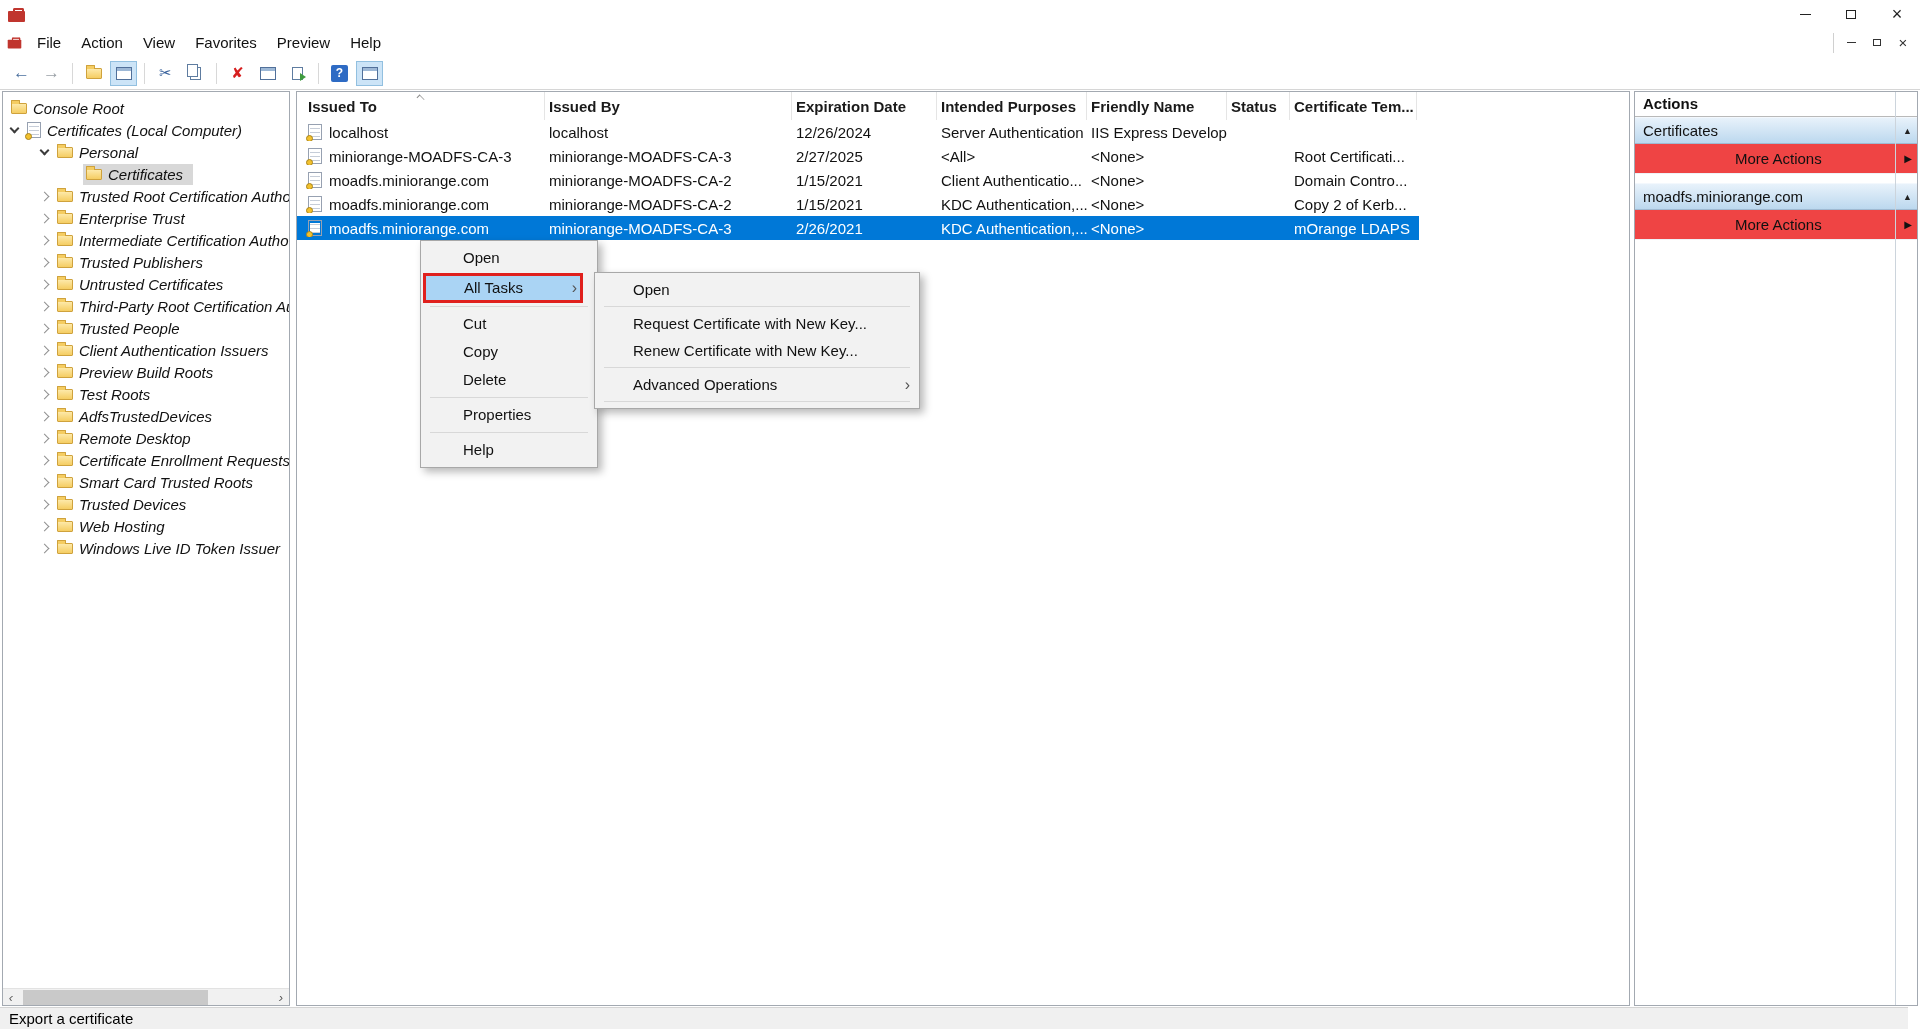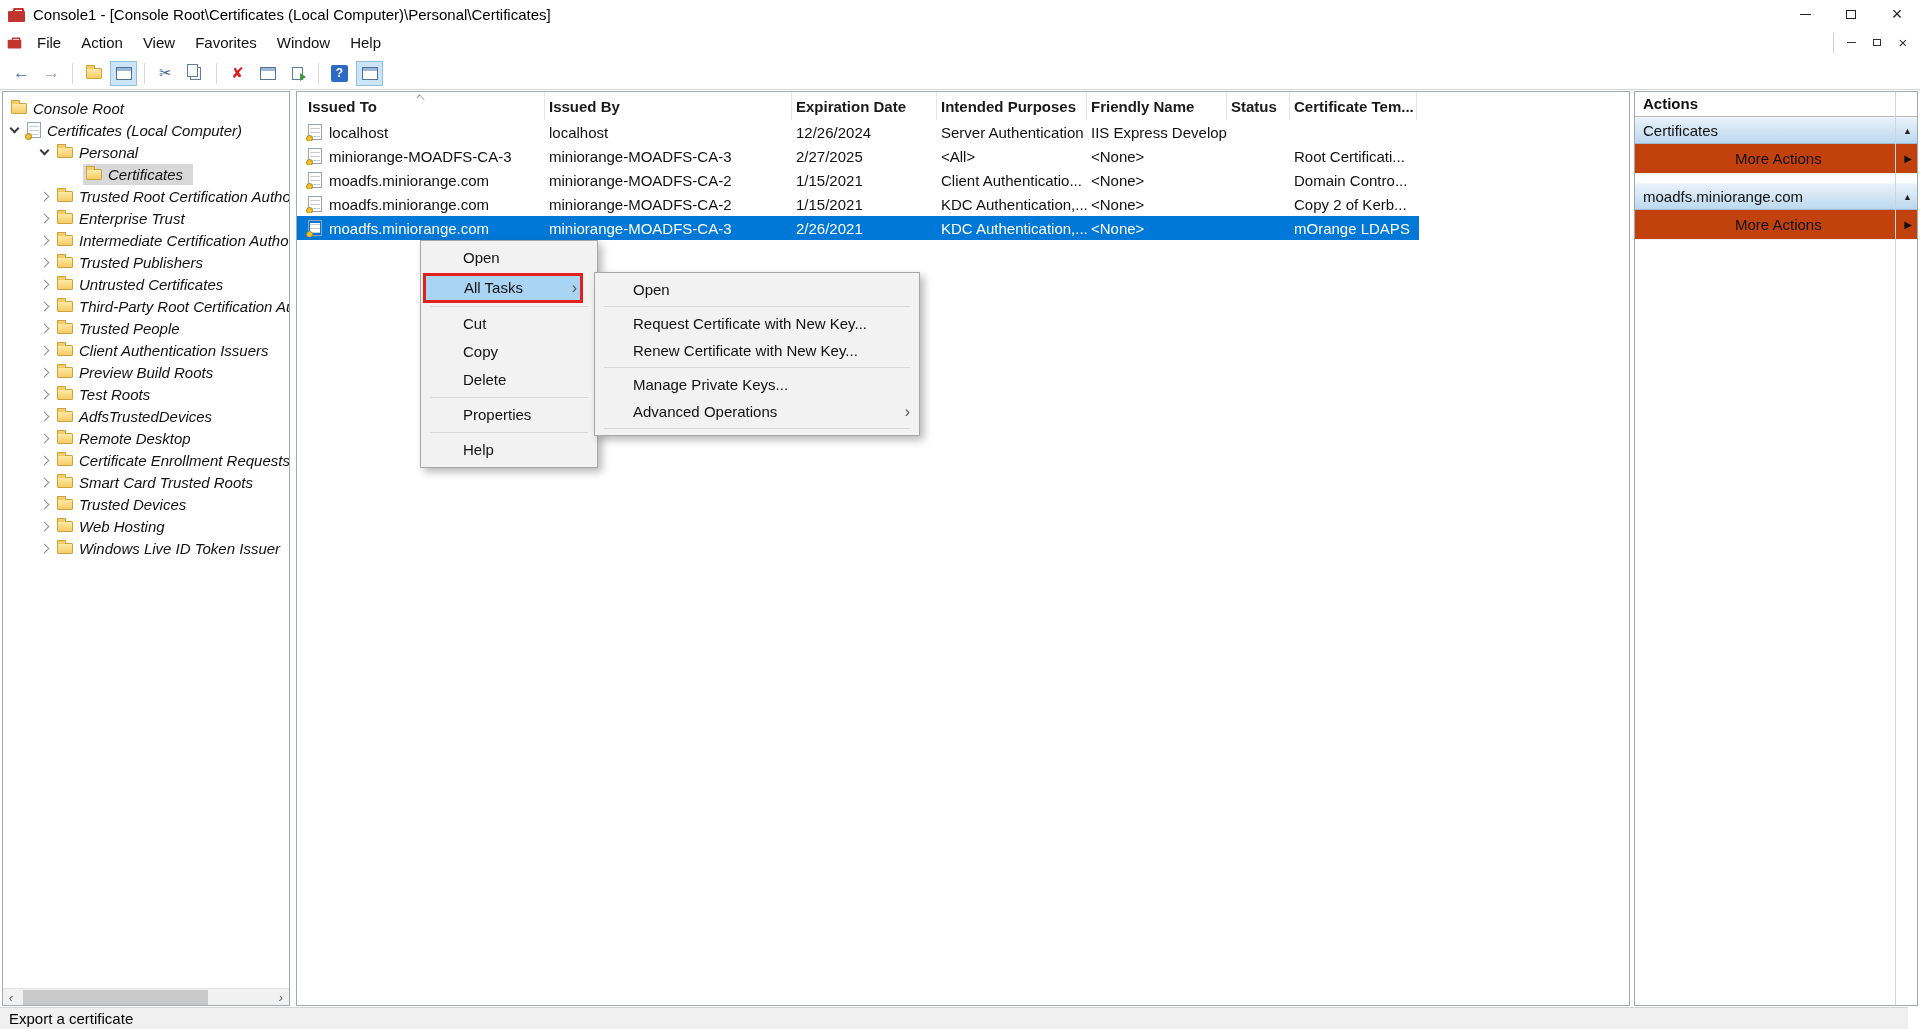--- a/index.html
+++ b/index.html
@@ -77,21 +77,21 @@
   .c0 { width:248px; padding-left:11px; } .c1 { width:247px; } .c2 { width:145px; } .c3 { width:150px; }
   .c4 { width:140px; } .c5 { width:63px; } .c6 { width:127px; }
   .sortcaret { position:absolute; top:3px; left:50%; margin-left:-4px; width:7px; height:7px; border-left:1px solid #8a8a8a; border-top:1px solid #8a8a8a; transform:rotate(45deg) scale(1,.6); }
   .lrow { display:flex; height:24px; align-items:center; width:1122px; }
   .lrow .c0 { display:flex; align-items:center; gap:7px; }
   .lrow.sel { background:#0078d7; color:#fff; }
 
   
   .ap-title { height:25px; line-height:24px; padding-left:8px; font-weight:bold; border-bottom:1px solid #b9b9b9; }
   .ap-section { height:27px; line-height:26px; padding-left:8px; background:linear-gradient(#e8f2fb,#bcd8ee); border-top:1px solid #f3f8fd; border-bottom:1px solid #9fb9d1; position:relative; }
-  .ap-more { height:30px; line-height:30px; padding-left:100px; position:relative; background:#c2410c; border-bottom:1px solid #eef2f6; }
+  .ap-more { height:30px; line-height:30px; padding-left:100px; position:relative; background:#ef4444; border-bottom:1px solid #eef2f6; }
   .ap-gap { height:9px; background:#fff; }
   .ap-arrow-up { position:absolute; right:5px; top:50%; transform:translateY(-50%); font-size:9px; color:#222; }
   .ap-arrow-more { position:absolute; right:5px; top:50%; transform:translateY(-50%); font-size:10px; color:#111; }
   .ap-strip { position:absolute; top:0; bottom:0; right:21px; border-left:1px solid #ccd4dc; }
 
   
   .cmenu { position:absolute; background:#f2f2f2; border:1px solid #a8a8a8; box-shadow:4px 4px 8px rgba(0,0,0,.28); padding:3px 0; z-index:50; }
   .menu-main { left:420px; top:240px; width:178px; }
   .menu-sub  { left:594px; top:272px; width:326px; z-index:60; }
   .mitem { height:28px; line-height:28px; padding-left:42px; position:relative; color:#111; white-space:nowrap; }
@@ -106,41 +106,40 @@
   .redbox .subarrow { right:3px; }
 
   
   .statusbar { position:absolute; left:0; right:12px; bottom:0; height:22px; background:#f0f0f0; border-top:1px solid #d4d4d4; line-height:21px; padding-left:9px; color:#000; }
 </style>
 </head>
 <body>
 
 <div class="titlebar">
   <span class="mmc-icon"></span>
-  <span class="title-text">Console1 - [Console Root\Certificates (Local Computer)\Personal\Certificates]</span>
   <span class="win-controls">
     <span class="win-btn">
         <span class="glyph-min"></span>
       </span>
     <span class="win-btn">
         <span class="glyph-max"></span>
       </span>
     <span class="win-btn">
         <span style="font-size:18px;">×</span>
       </span>
   </span>
 </div>
 
 <div class="menubar">
   <span class="mmc-icon small"></span>
   <span class="menu-item">File</span>
   <span class="menu-item">Action</span>
   <span class="menu-item">View</span>
   <span class="menu-item">Favorites</span>
-  <span class="menu-item">Window</span>
+  <span class="menu-item">Preview</span>
   <span class="menu-item">Help</span>
   <span class="mdi-controls">
     <span class="mdi-btn">
         <span class="glyph-min-s"></span>
       </span>
     <span class="mdi-btn">
         <span class="glyph-max-s"></span>
       </span>
     <span class="mdi-btn">
         <span style="font-size:15px;">×</span>
@@ -433,18 +432,17 @@
   <div class="msep"></div>
   <div class="mitem">Help</div>
 </div>
 
 <div class="cmenu menu-sub">
   <div class="mitem">Open</div>
   <div class="msep"></div>
   <div class="mitem">Request Certificate with New Key...</div>
   <div class="mitem">Renew Certificate with New Key...</div>
   <div class="msep"></div>
-  <div class="mitem">Manage Private Keys...</div>
   <div class="mitem"><span>Advanced Operations</span><span class="subarrow">›</span></div>
   <div class="msep"></div>
 </div>
 
 <div class="statusbar"><span>Export a certificate</span></div>
 
 </body></html>

